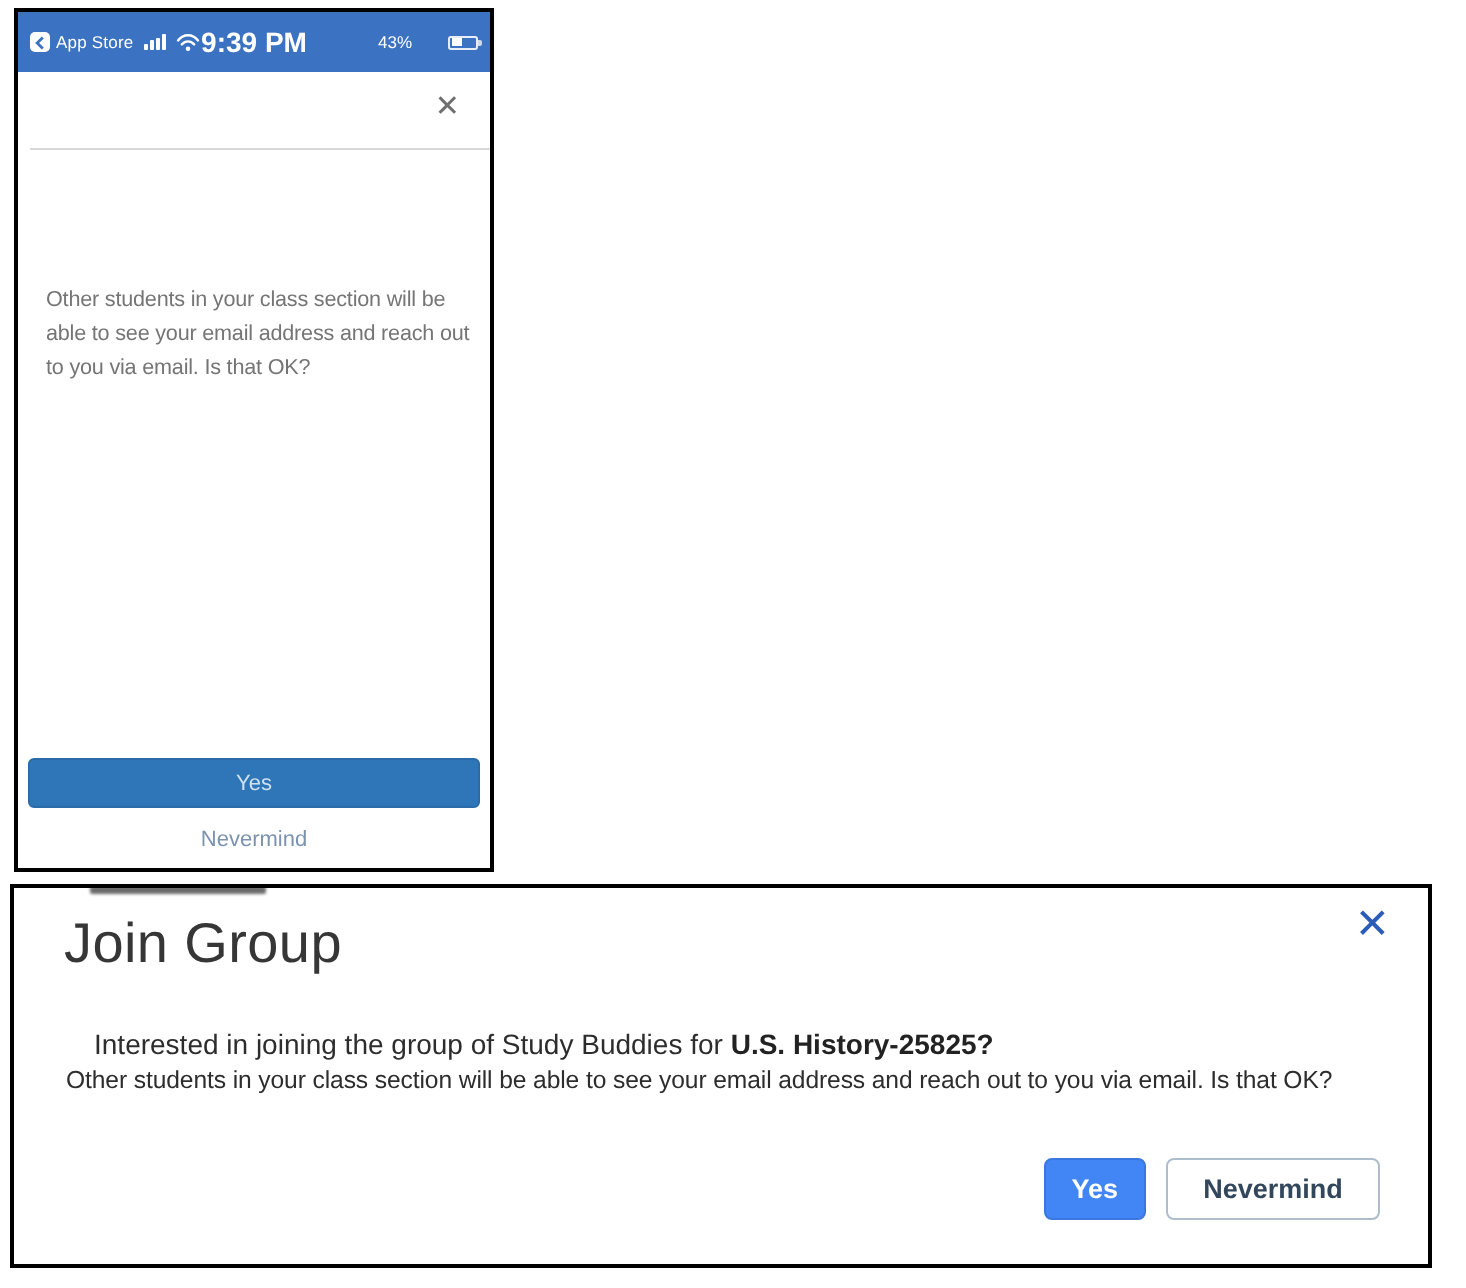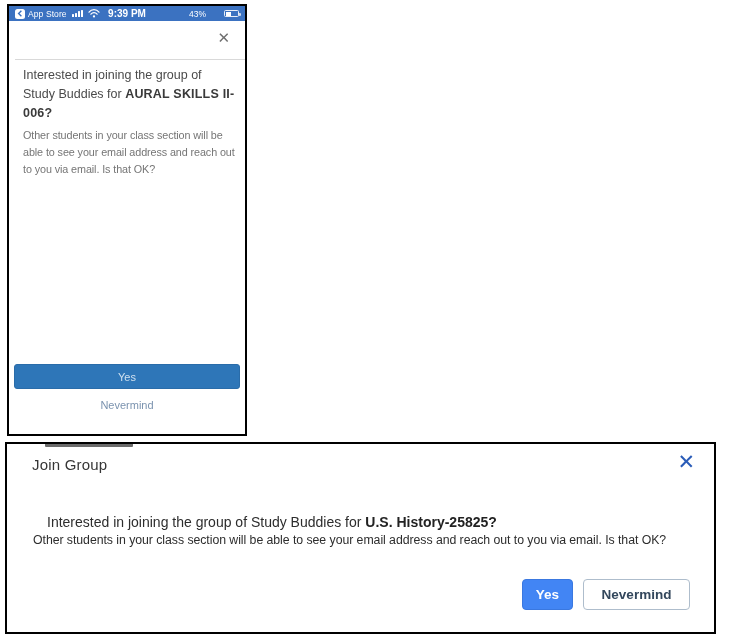--- a/index.html
+++ b/index.html
@@ -9,38 +9,38 @@
     font-family: "Liberation Sans", "DejaVu Sans", sans-serif;
   }
 
   
   .phone {
     position: absolute; left: 7px; top: 4px;
     width: 240px; height: 432px;
     border: 2px solid #000000; background: #ffffff;
   }
   .statusbar {
-    height: 15px; background: #3b72c1; color: #ffffff;
+    height: 30px; background: #3b72c1; color: #ffffff;
     display: flex; align-items: center; justify-content: space-between;
     padding: 0 6px; font-size: 8.5px; position: relative;
   }
   .sb-left { display: flex; align-items: center; gap: 3px; }
   .back-chip {
     width: 10px; height: 10px; background: #ffffff; border-radius: 2.5px;
     display: inline-flex; align-items: center; justify-content: center;
   }
   .sb-label { color: #ffffff; letter-spacing: 0.1px; }
   .signal { display: inline-flex; align-items: flex-end; gap: 1px; margin-left: 2px; }
   .signal i { display: block; width: 2px; background: #ffffff; border-radius: 0.5px; }
   .signal i:nth-child(1){height:3px} .signal i:nth-child(2){height:4.5px}
   .signal i:nth-child(3){height:6px} .signal i:nth-child(4){height:7.5px}
   .wifi { margin-left: 2px; display: inline-block; }
   .sb-time {
     position: absolute; left: 0; right: 0; text-align: center;
-    font-weight: bold; font-size: 10px; pointer-events: none;
+    font-weight: bold; font-size: 14px; pointer-events: none;
   }
   .sb-right { display: flex; align-items: center; gap: 18px; position: relative; z-index: 1; }
   .battery {
     width: 15px; height: 7px; border: 1px solid #e8eef7; border-radius: 1.5px;
     position: relative; display: inline-block;
   }
   .battery .fill { position: absolute; left: 0.5px; top: 0.5px; bottom: 0.5px; width: 43%; background: #ffffff; }
   .battery .tip {
     position: absolute; right: -2.5px; top: 1.5px; width: 1.5px; height: 3px;
     background: #cdd9ec; border-radius: 0 1px 1px 0;
@@ -78,21 +78,21 @@
     position: absolute; left: 5px; top: 442px;
     width: 711px; height: 192px;
     border: 2px solid #000000; background: #ffffff; overflow: hidden;
   }
   .artifact {
     position: absolute; top: -1px; left: 38px; width: 88px; height: 4px;
     background: #3a3a3a; opacity: 0.75; filter: blur(0.7px); border-radius: 1px;
   }
   .d-title {
     position: absolute; top: 12px; left: 25px; margin: 0;
-    font-size: 15px; font-weight: normal; color: #363636; letter-spacing: 0.2px;
+    font-size: 28px; font-weight: normal; color: #363636; letter-spacing: 0.2px;
   }
   .d-close {
     position: absolute; top: 8px; right: 19px;
     font-size: 21px; font-weight: bold; color: #2a5cb8; line-height: 1; cursor: pointer;
     font-family: "DejaVu Sans", sans-serif;
   }
   .d-q {
     position: absolute; top: 56px; left: 26px; right: 12px; margin: 14px;
     font-size: 14px; color: #2d2d2d; white-space: nowrap;
   }
@@ -150,21 +150,20 @@
         <span class="fill"></span>
           <span class="tip"></span>
       </span>
     </div>
   </div>
 
   <div class="phone-body">
     <span class="phone-close">✕</span>
     <div class="p-divider"></div>
 
-    <p class="p-heading"><span>Interested in joining the group of Study Buddies for </span><strong>AURAL SKILLS II-006?</strong></p>
 
     <p class="p-body">Other students in your class section will be able to see your email address and reach out to you via email. Is that OK?</p>
 
     <button class="p-yes">Yes</button>
     <div class="p-nevermind">Nevermind</div>
   </div>
 </div>
 
 <div class="dmodal">
   <div class="artifact"></div>

